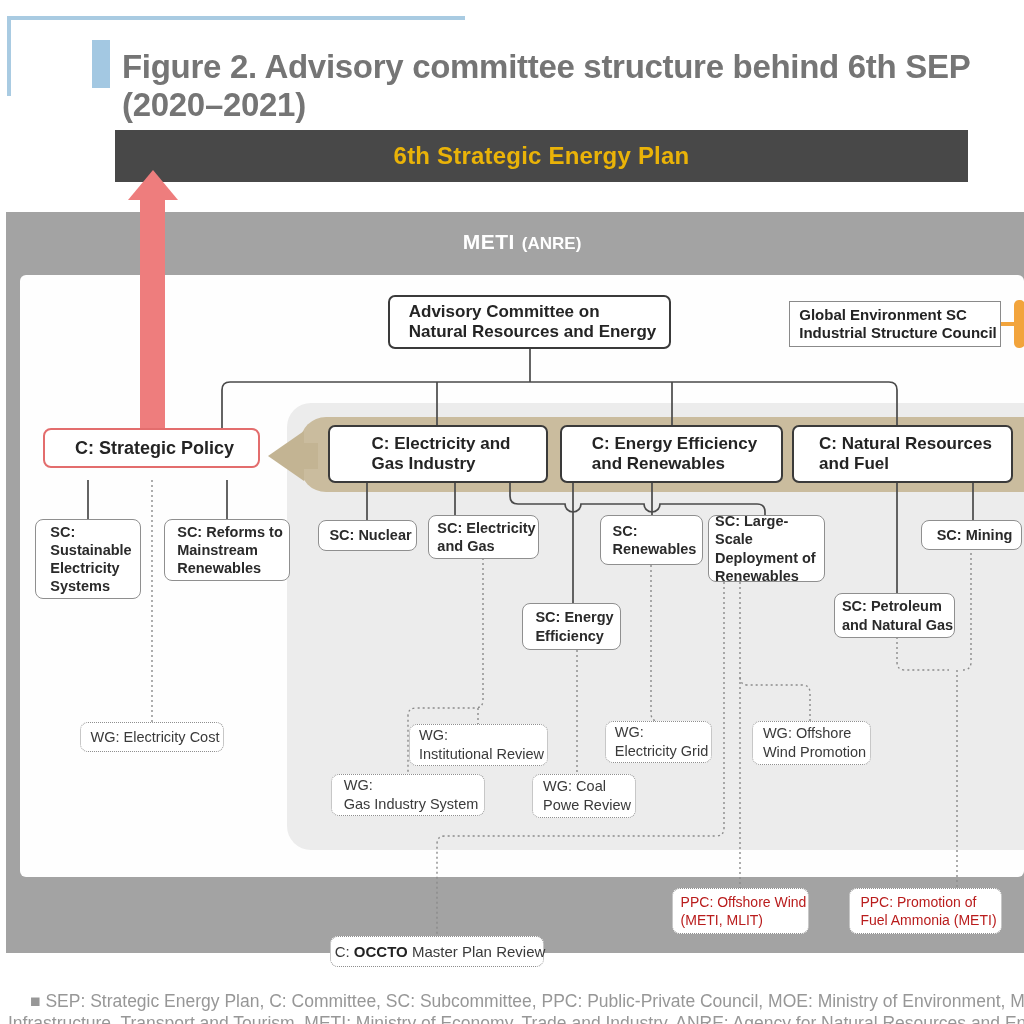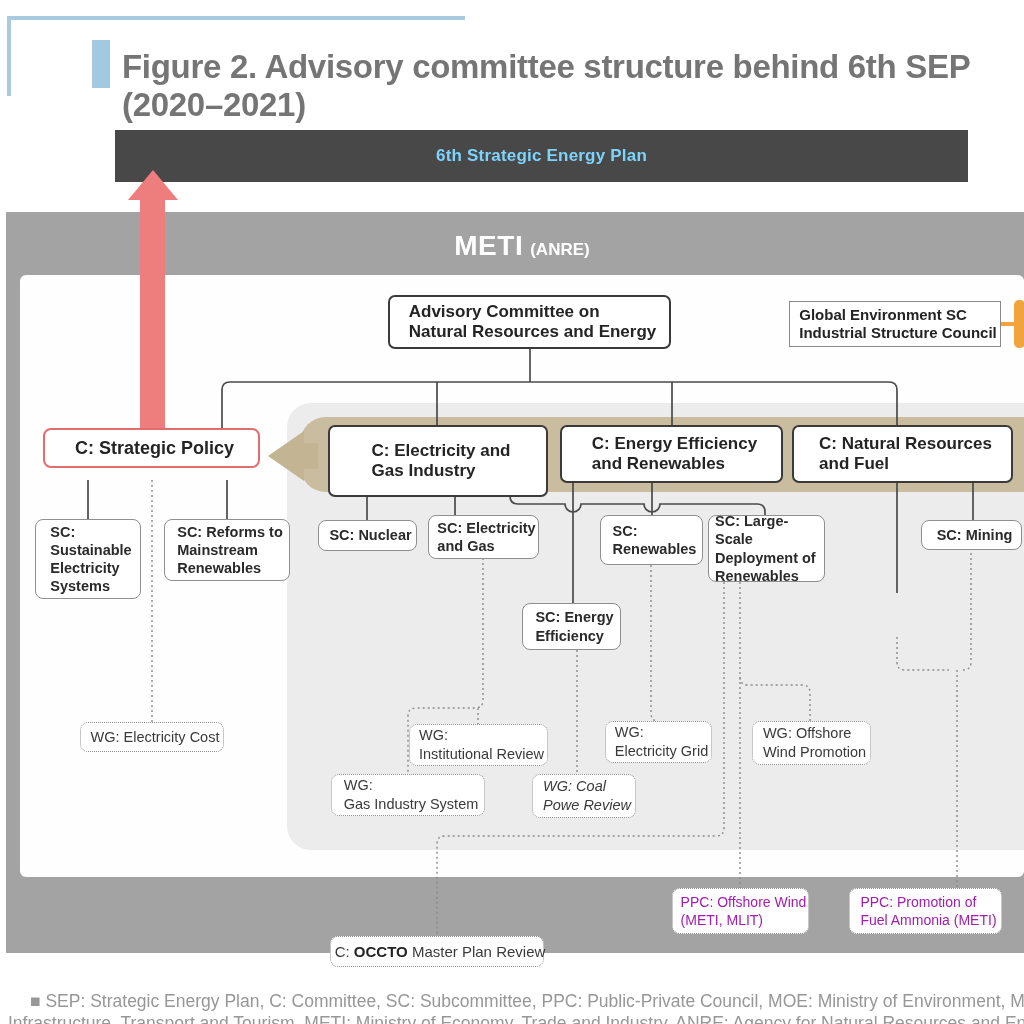--- a/index.html
+++ b/index.html
@@ -8,26 +8,26 @@
   .abs{position:absolute;box-sizing:border-box;}
 
   
   .frame-top{left:7px;top:16px;width:458px;height:4px;background:#a9cbe2;}
   .frame-left{left:7px;top:16px;width:4px;height:80px;background:#a9cbe2;}
   .accent-bar{left:92px;top:40px;width:18px;height:48px;background:#a3c8e2;}
   .fig-title{left:122px;top:48px;width:880px;font-size:33px;font-weight:bold;color:#757575;letter-spacing:-0.3px;}
 
   
   .banner{left:115px;top:130px;width:853px;height:52px;background:#484848;display:flex;align-items:center;justify-content:center;}
-  .banner span{color:#7dd3fc;font-size:17px;font-weight:bold;letter-spacing:0.2px;}
+  .banner span{color:#eab308;font-size:24px;font-weight:bold;letter-spacing:0.2px;}
 
   
   .meti-band{left:6px;top:212px;width:1018px;height:741px;background:#a3a3a3;}
   .meti-label{left:20px;top:230px;width:1004px;text-align:center;color:#fff;}
-  .meti-label .m1{font-size:28px;font-weight:bold;letter-spacing:0.5px;}
+  .meti-label .m1{font-size:21px;font-weight:bold;letter-spacing:0.5px;}
   .meti-label .m2{font-size:17px;font-weight:bold;margin-left:7px;}
   .white-panel{left:20px;top:275px;width:1004px;height:602px;background:#fefefe;border-radius:6px;}
   .gray-panel{left:287px;top:403px;width:737px;height:447px;background:#ececec;border-radius:24px 0 0 24px;}
   .tan-band{left:300px;top:417px;width:724px;height:75px;background:#cabc9e;border-radius:26px 0 0 26px;}
 
   
   .red-shaft{left:140px;top:198px;width:25px;height:231px;background:#ee7d7d;}
   .red-head{left:128px;top:170px;width:0;height:0;border-left:25px solid transparent;border-right:25px solid transparent;border-bottom:30px solid #ee7d7d;}
   .tan-head{left:268px;top:431px;width:0;height:0;border-top:25px solid transparent;border-bottom:25px solid transparent;border-right:36px solid #c3b493;}
   .tan-tail{left:302px;top:443px;width:16px;height:26px;background:#c3b493;}
@@ -37,21 +37,21 @@
   .orange-bar{left:1014px;top:300px;width:11px;height:48px;background:#f2a43c;border-radius:5px;}
 
   
   .box{position:absolute;box-sizing:border-box;background:#fff;display:flex;align-items:center;justify-content:center;
        text-align:left;white-space:pre-line;color:#242424;padding-left:6px;}
   .committee{border:2px solid #3a3a3a;border-radius:7px;font-weight:bold;font-size:17px;line-height:1.18;}
   .softline{border:1.5px solid #8a8a8a;border-radius:0;font-weight:bold;font-size:15px;line-height:1.2;}
   .redbox{border:2.5px solid #e36d6d;border-radius:8px;font-weight:bold;font-size:18px;}
   .sc{border:1.5px solid #8f8f8f;border-radius:8px;font-weight:bold;font-size:14.5px;line-height:1.25;color:#2a2a2a;}
   .wg{border:1.5px dotted #8f8f8f;border-radius:8px;font-size:14.5px;line-height:1.3;color:#3a3a3a;}
-  .ppc{border:1.5px dotted #8f8f8f;border-radius:8px;font-size:14px;line-height:1.3;color:#a21caf;}
+  .ppc{border:1.5px dotted #8f8f8f;border-radius:8px;font-size:14px;line-height:1.3;color:#b91c1c;}
   .occto{border:1.5px dotted #8f8f8f;border-radius:8px;font-size:15px;color:#3a3a3a;white-space:pre;}
   .occto b{font-weight:bold;color:#222;}
 
   svg.wires{position:absolute;left:0;top:0;pointer-events:none;}
 
   
   .foot{color:#979797;font-size:17.5px;white-space:nowrap;}
 </style>
 </head>
 <body>
@@ -103,21 +103,21 @@
 
   <div class="abs orange-line"></div>
   <div class="abs orange-bar"></div>
 
   <div class="box committee" style="left:388px;top:295px;width:283px;height:54px;">Advisory Committee on
 Natural Resources and Energy</div>
   <div class="box softline" style="left:789px;top:301px;width:212px;height:46px;">Global Environment SC
 Industrial Structure Council</div>
   <div class="box redbox" style="left:43px;top:428px;width:217px;height:40px;">C: Strategic Policy</div>
 
-  <div class="box committee" style="left:328px;top:425px;width:220px;height:72px;">C: Electricity and
+  <div class="box committee" style="left:328px;top:425px;width:220px;height:58px;">C: Electricity and
 Gas Industry</div>
   <div class="box committee" style="left:560px;top:425px;width:223px;height:58px;">C: Energy Efficiency
 and Renewables</div>
   <div class="box committee" style="left:792px;top:425px;width:221px;height:58px;">C: Natural Resources
 and Fuel</div>
 
   <div class="box sc" style="left:35px;top:519px;width:106px;height:80px;">SC:
 Sustainable
 Electricity
 Systems</div>
@@ -128,31 +128,33 @@
   <div class="box sc" style="left:428px;top:515px;width:111px;height:44px;">SC: Electricity
 and Gas</div>
   <div class="box sc" style="left:600px;top:515px;width:103px;height:50px;">SC:
 Renewables</div>
   <div class="box sc" style="left:708px;top:515px;width:117px;height:67px;">SC: Large-Scale
 Deployment of
 Renewables</div>
   <div class="box sc" style="left:921px;top:520px;width:101px;height:30px;">SC: Mining</div>
   <div class="box sc" style="left:522px;top:603px;width:99px;height:47px;">SC: Energy
 Efficiency</div>
+  <div class="box sc" style="left:834px;top:593px;width:121px;height:45px;">SC: Petroleum
+and Natural Gas</div>
 
   <div class="box wg" style="left:80px;top:722px;width:144px;height:30px;">WG: Electricity Cost</div>
   <div class="box wg" style="left:409px;top:724px;width:139px;height:42px;">WG:
 Institutional Review</div>
   <div class="box wg" style="left:605px;top:721px;width:107px;height:42px;">WG:
 Electricity Grid</div>
   <div class="box wg" style="left:752px;top:721px;width:119px;height:44px;">WG: Offshore
 Wind Promotion</div>
   <div class="box wg" style="left:331px;top:774px;width:154px;height:42px;">WG:
 Gas Industry System</div>
-  <div class="box wg" style="left:532px;top:774px;width:104px;height:44px;font-style:italic;">WG: Coal
+  <div class="box wg" style="left:532px;top:774px;width:104px;height:44px;">WG: Coal
 Powe Review</div>
 
   <div class="box ppc" style="left:672px;top:888px;width:137px;height:46px;">PPC: Offshore Wind
 (METI, MLIT)</div>
   <div class="box ppc" style="left:849px;top:888px;width:153px;height:46px;">PPC: Promotion of
 Fuel Ammonia (METI)</div>
 
   <div class="box occto" style="left:330px;top:936px;width:214px;height:31px;"><span>C: </span><b>OCCTO</b><span> Master Plan Review</span></div>
 
   <div class="abs foot" style="left:30px;top:991px;">■ SEP: Strategic Energy Plan,  C: Committee,  SC: Subcommittee,  PPC: Public-Private Council,  MOE: Ministry of Environment,  MLIT: Ministry of Land,</div>

